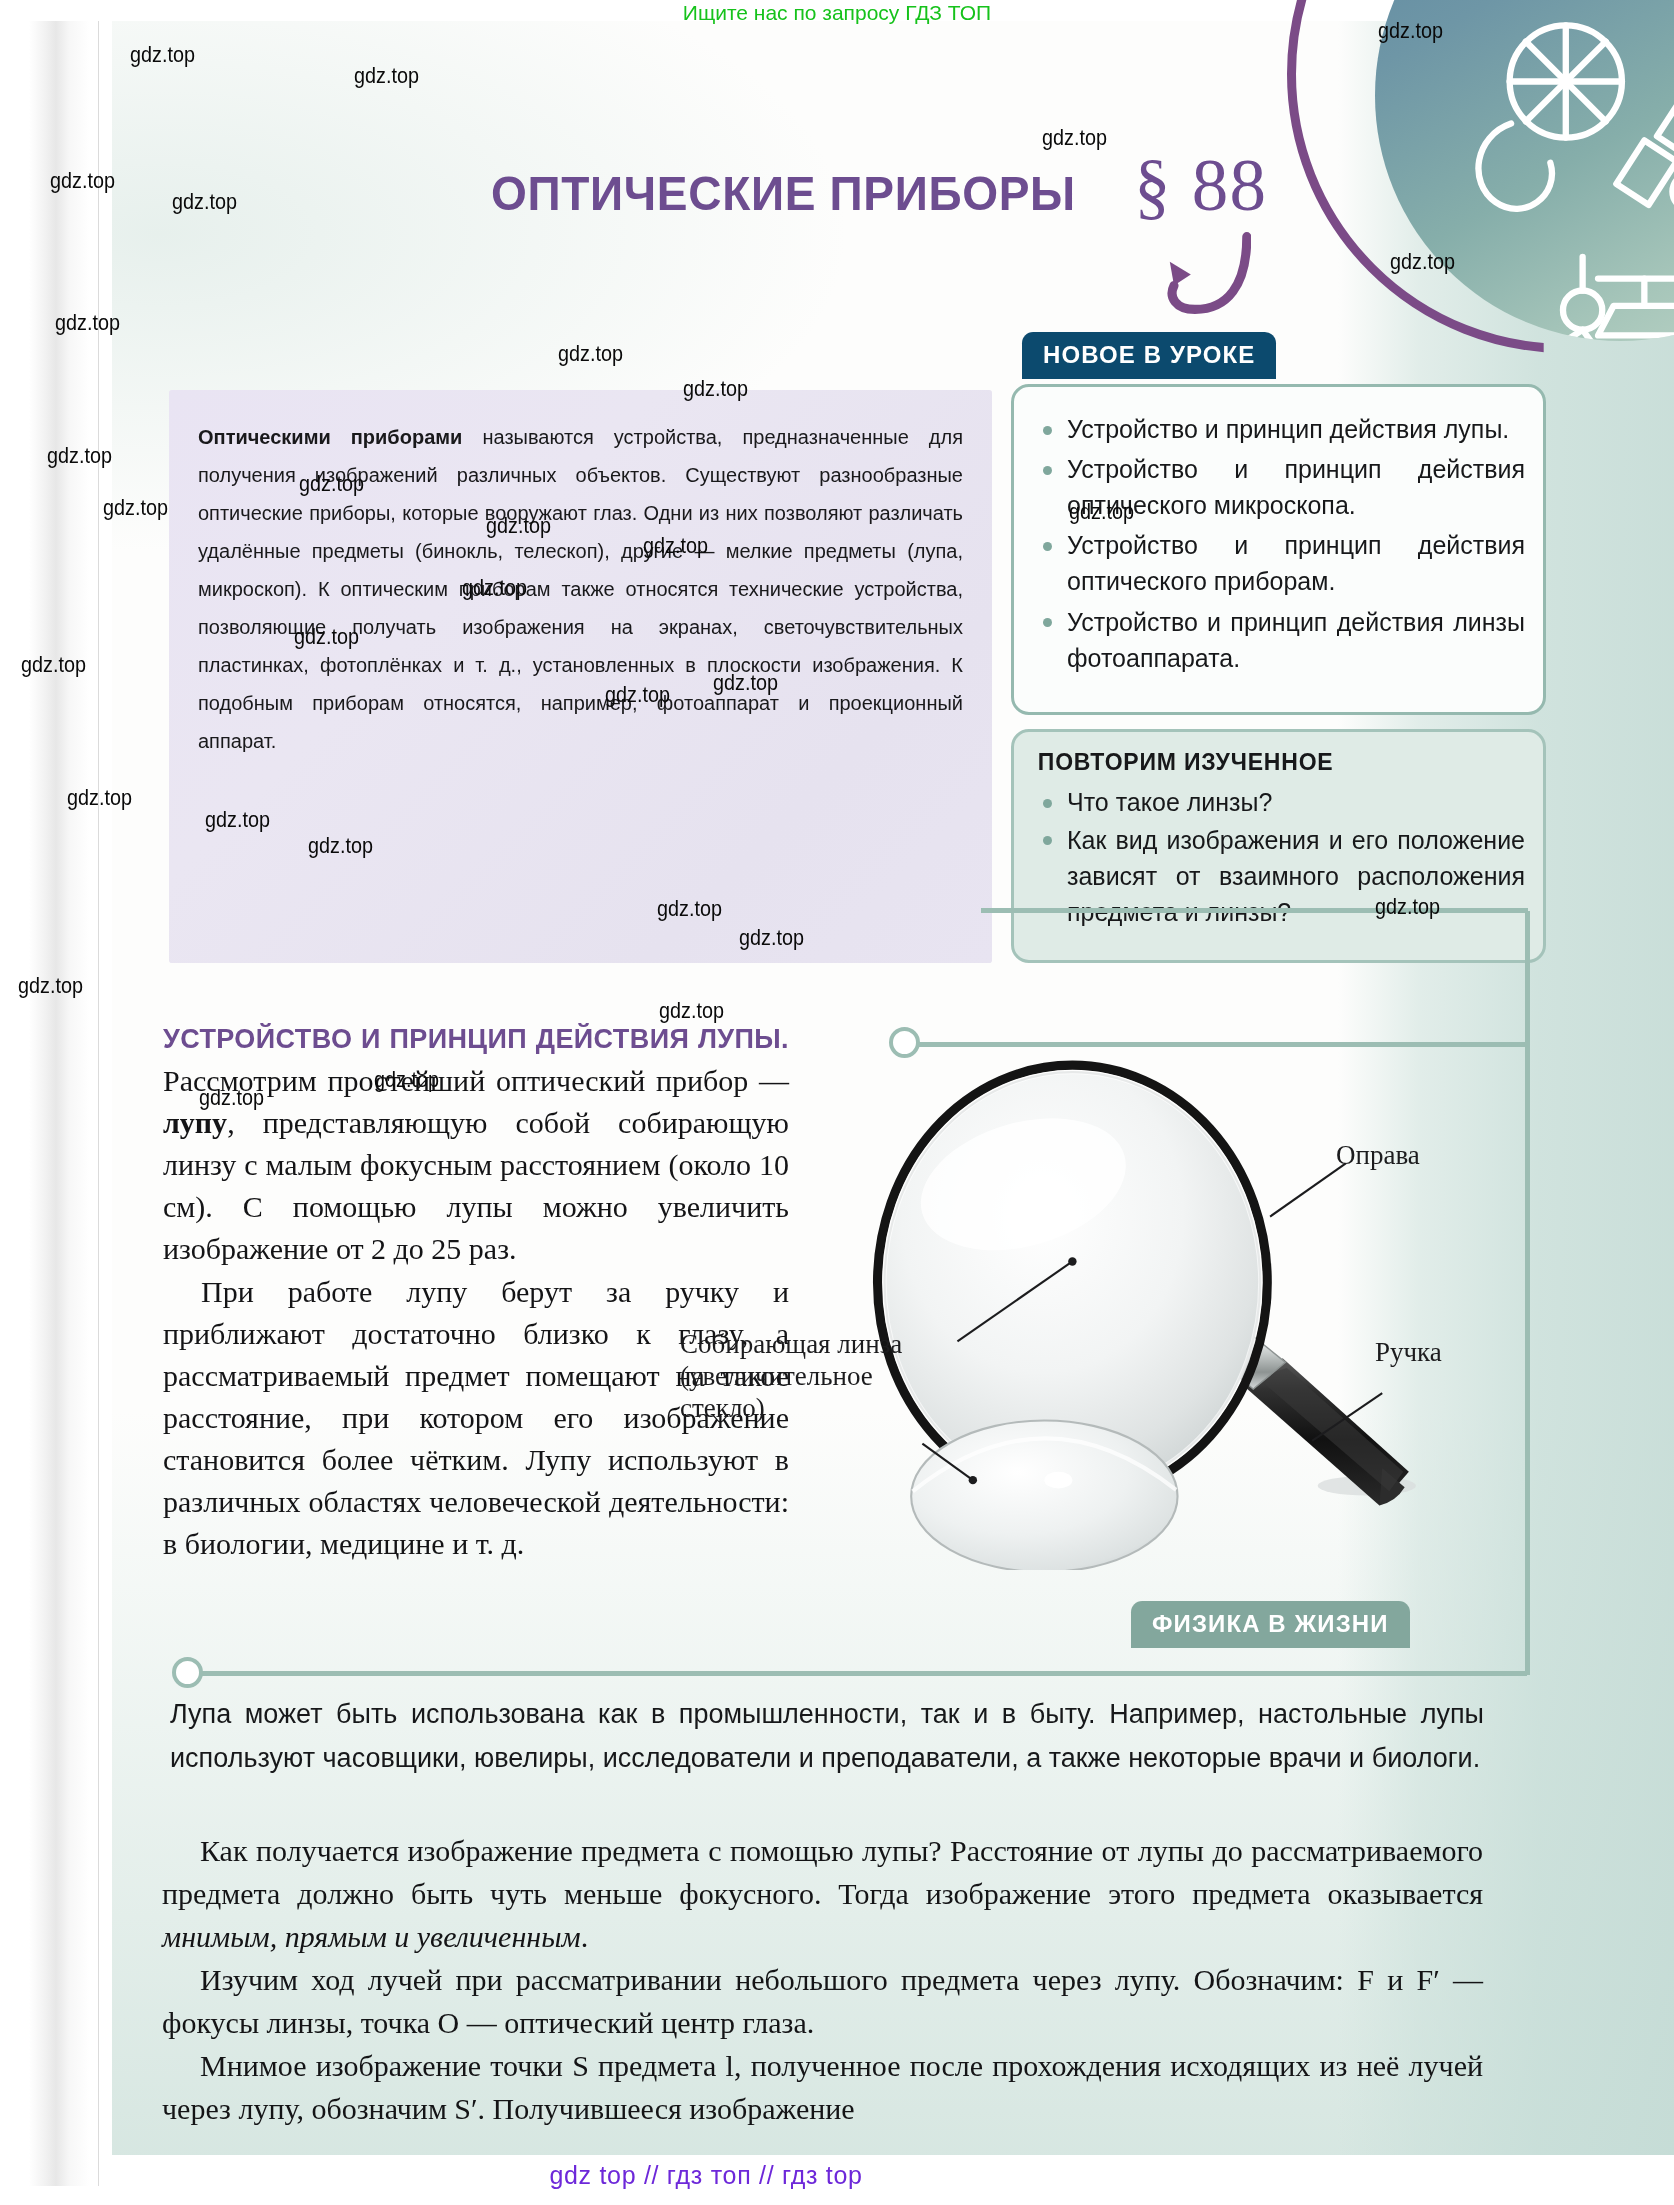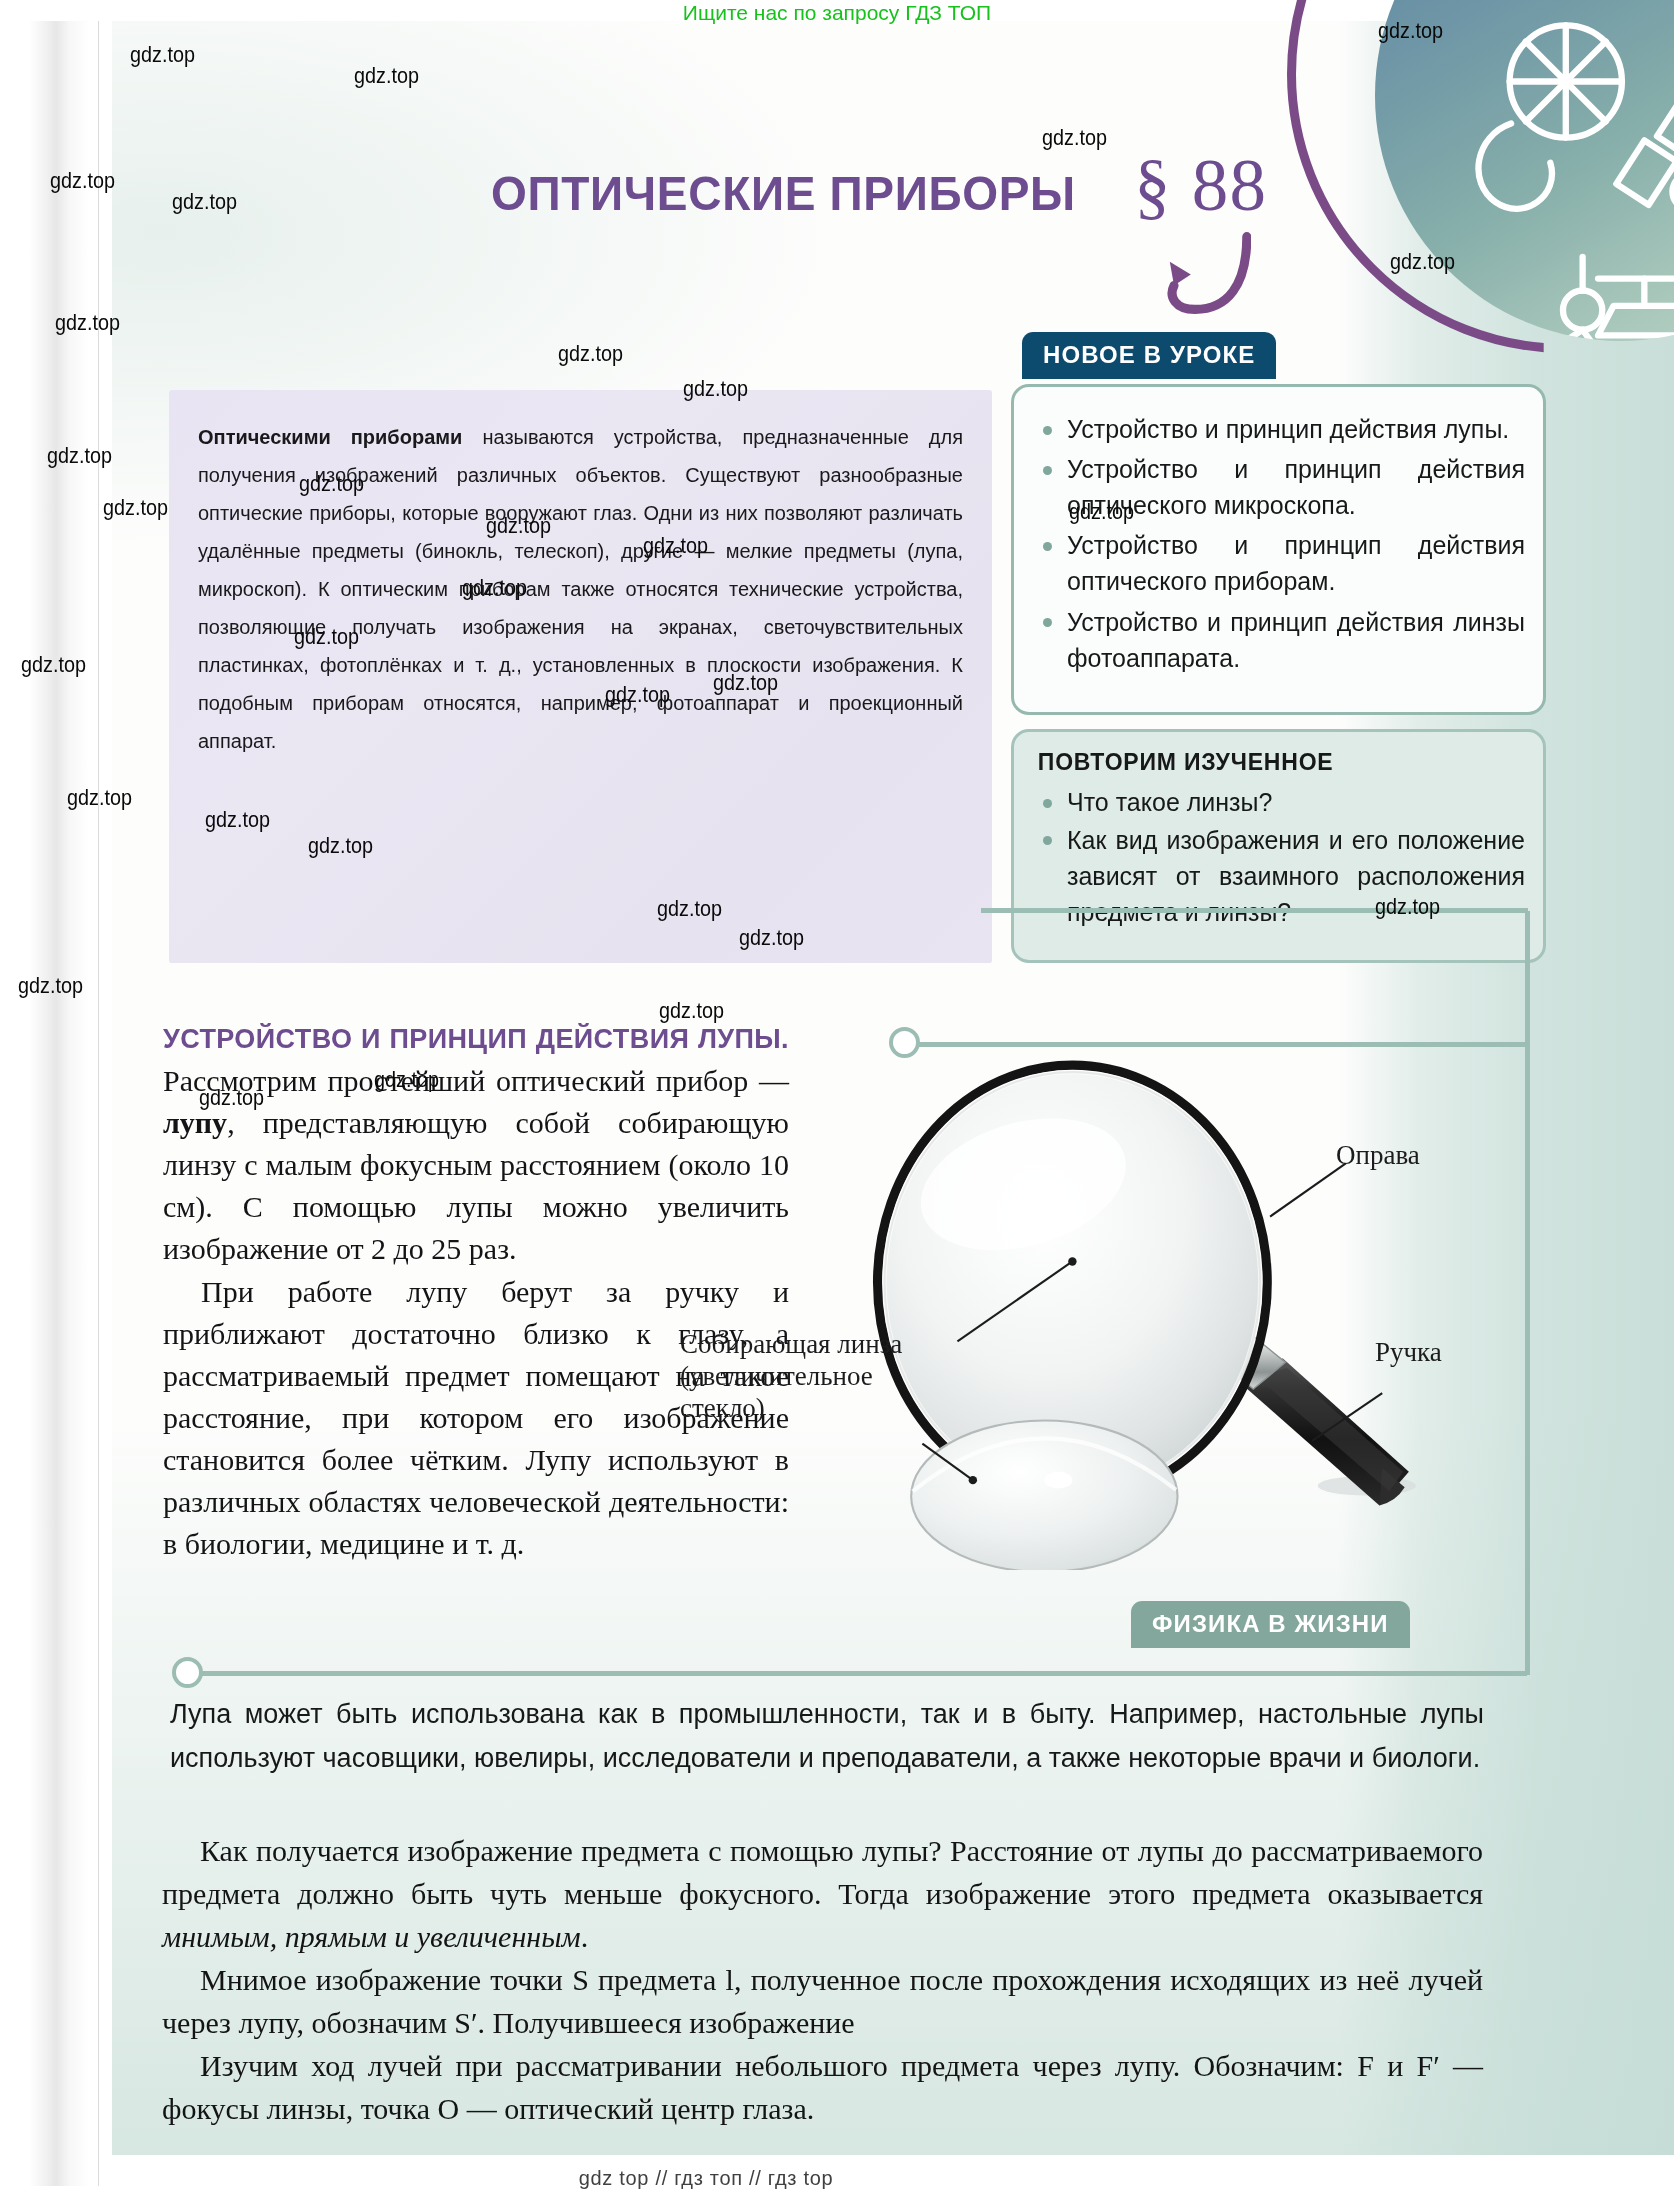--- a/index.html
+++ b/index.html
@@ -346,23 +346,23 @@
     font-size: 21px;
     color: #16c21b;
     z-index: 50;
   }
   .footer {
     position: absolute;
     left: 0; bottom: 15.4px;
     width: 1412px;
     text-align: center;
     font-family: "Liberation Sans", sans-serif;
-    font-size: 20px;
+    font-size: 25px;
     letter-spacing: 0.7px;
-    color: #404040;
+    color: #6d28d9;
     z-index: 50;
   }
 </style>
 </head>
 <body>
 
 <div id="page">
 
   <div class="sheet">
 
@@ -536,22 +536,22 @@
 
     <div class="fig-label" style="left:544px; top:88px;">Оправа</div>
     <div class="fig-label" style="left:583px; top:285px;">Ручка</div>
     <div class="fig-label wrap" style="left:-112px; top:277px;">Собирающая линза (увеличительное стекло)</div>
   </div>
 
   <div class="life-text">Лупа может быть использована как в промышленности, так и в быту. Например, настольные лупы используют часовщики, ювелиры, исследователи и преподаватели, а также некоторые врачи и биологи.</div>
 
   <div class="bottom-text">
     <p><span>Как получается изображение предмета с помощью лупы? Расстояние от лупы до рассматриваемого предмета должно быть чуть меньше фокусного. Тогда изображение этого предмета оказывается </span><i>мнимым, прямым и увеличенным</i><span>.</span></p>
+    <p>Изучим ход лучей при рассматривании небольшого предмета через лупу. Обозначим: F и F′ — фокусы линзы, точка O — оптический центр глаза.</p>
     <p>Мнимое изображение точки S предмета l, полученное после прохождения исходящих из неё лучей через лупу, обозначим S′. Получившееся изображение</p>
-    <p>Изучим ход лучей при рассматривании небольшого предмета через лупу. Обозначим: F и F′ — фокусы линзы, точка O — оптический центр глаза.</p>
   </div>
 
   <div class="gutter"></div>
   <div class="gutter-line"></div>
 
   <div class="top-banner">Ищите нас по запросу ГДЗ ТОП</div>
   <div class="footer">gdz top  //  гдз топ  //  гдз top</div>
 
   <div id="wm-layer">
       <div class="wm" style="left: 130px; top: 42px;">gdz.top</div>

